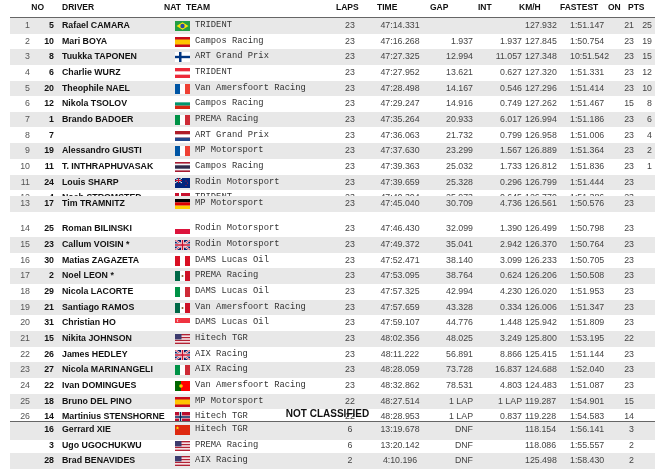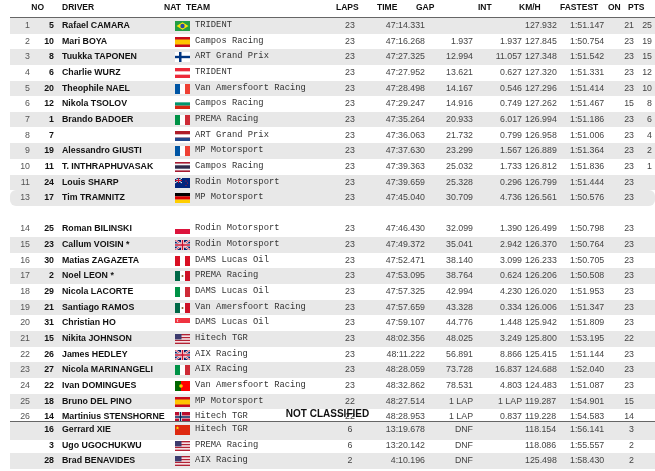--- a/index.html
+++ b/index.html
@@ -9,42 +9,42 @@
   .hdr span, .row span { position:absolute; white-space:nowrap; }
   .rule { position:absolute; left:10px; width:645px; height:1px; background:#666; }
   .row { position:absolute; left:10px; width:645px; height:15.6px; font-size:8.8px; line-height:15.6px; }
   .row.shade { background:#e8e8e8; }
   .pos { left:0; width:20px; text-align:right; color:#555; }
   .no { left:24px; width:20px; text-align:right; font-weight:bold; color:#111; }
   .drv { left:52px; font-weight:bold; color:#111; }
   .flag { left:165px; top:3px; width:15px; height:10px; }
   .team { left:185px; color:#333;font-family:Liberation Mono, monospace; }
   .laps { left:325px; width:30px; text-align:center; color:#444; }
-  .time { left:365px; width:50px; text-align:right; color:#444; }
+  .time { left:365px; width:50px; text-align:center; color:#444; }
   .gap { left:425px; width:38px; text-align:right; color:#444; }
   .int { left:470px; width:42px; text-align:right; color:#444; }
   .kmh { left:515px; width:40px; color:#444; }
   .fast { left:560px; width:45px; text-align:left; color:#444; }
   .on { left:612px; width:12px; text-align:right; color:#444; }
   .pts { left:628px; width:14px; text-align:right; color:#444; }
   .nc-title { position:absolute; top:408px; left:0; width:655px; text-align:center; font-size:10px; font-weight:bold; color:#111; }
   .flag svg { display:block; width:15px; height:10px; }
 </style>
 </head>
 <body>
 
 <div class="table">
   <div class="hdr">
     <span class="no" style="top:0">NO</span>
     <span class="drv" style="left:62px;top:0">DRIVER</span>
     <span style="left:164px;top:0">NAT</span>
     <span style="left:186px;top:0">TEAM</span>
     <span style="left:336px;top:0">LAPS</span>
     <span style="left:377px;top:0">TIME</span>
-    <span style="left:416px;top:0">GAP</span>
+    <span style="left:430px;top:0">GAP</span>
     <span style="left:478px;top:0">INT</span>
     <span style="left:519px;top:0">KM/H</span>
     <span style="left:560px;top:0">FASTEST</span>
     <span style="left:608px;top:0">ON</span>
     <span style="left:628px;top:0">PTS</span>
   </div>
   <div class="rule" style="top:17px"></div>
   <div id="rows">
       <div class="row shade" style="top: 18px;">
         <span class="pos">1</span>
@@ -97,21 +97,21 @@
             <rect x="4" width="2.5" height="10" fill="#003580"></rect>
             <rect y="3.8" width="15" height="2.4" fill="#003580"></rect>
           </svg>
         </span>
         <span class="team">ART Grand Prix</span>
         <span class="laps">23</span>
         <span class="time">47:27.325</span>
         <span class="gap">12.994</span>
         <span class="int">11.057</span>
         <span class="kmh">127.348</span>
-        <span class="fast">1:51.542</span>
+        <span class="fast">10:51.542</span>
         <span class="on">23</span>
         <span class="pts">15</span>
       </div>
       <div class="row" style="top: 64.95px;">
         <span class="pos">4</span>
         <span class="no">6</span>
         <span class="drv">Charlie WURZ</span>
         <span class="flag">
           <svg viewBox="0 0 15 10" preserveAspectRatio="none">
             <rect width="15" height="10" fill="#ed2939"></rect>
@@ -292,21 +292,21 @@
         <span class="team">TRIDENT</span>
         <span class="laps">23</span>
         <span class="time">47:40.304</span>
         <span class="gap">25.973</span>
         <span class="int">0.645</span>
         <span class="kmh">126.770</span>
         <span class="fast">1:51.386</span>
         <span class="on">23</span>
         <span class="pts"></span>
       </div>
-      <div class="row shade" style="top: 190px; border-radius: 6px;">
+      <div class="row shade" style="top: 196px;">
         <span class="pos">13</span>
         <span class="no">17</span>
         <span class="drv">Tim TRAMNITZ</span>
         <span class="flag">
           <svg viewBox="0 0 15 10" preserveAspectRatio="none">
             <rect width="15" height="3.33" fill="#000"></rect>
             <rect y="3.33" width="15" height="3.33" fill="#dd0000"></rect>
             <rect y="6.66" width="15" height="3.34" fill="#ffce00"></rect>
           </svg>
         </span>

